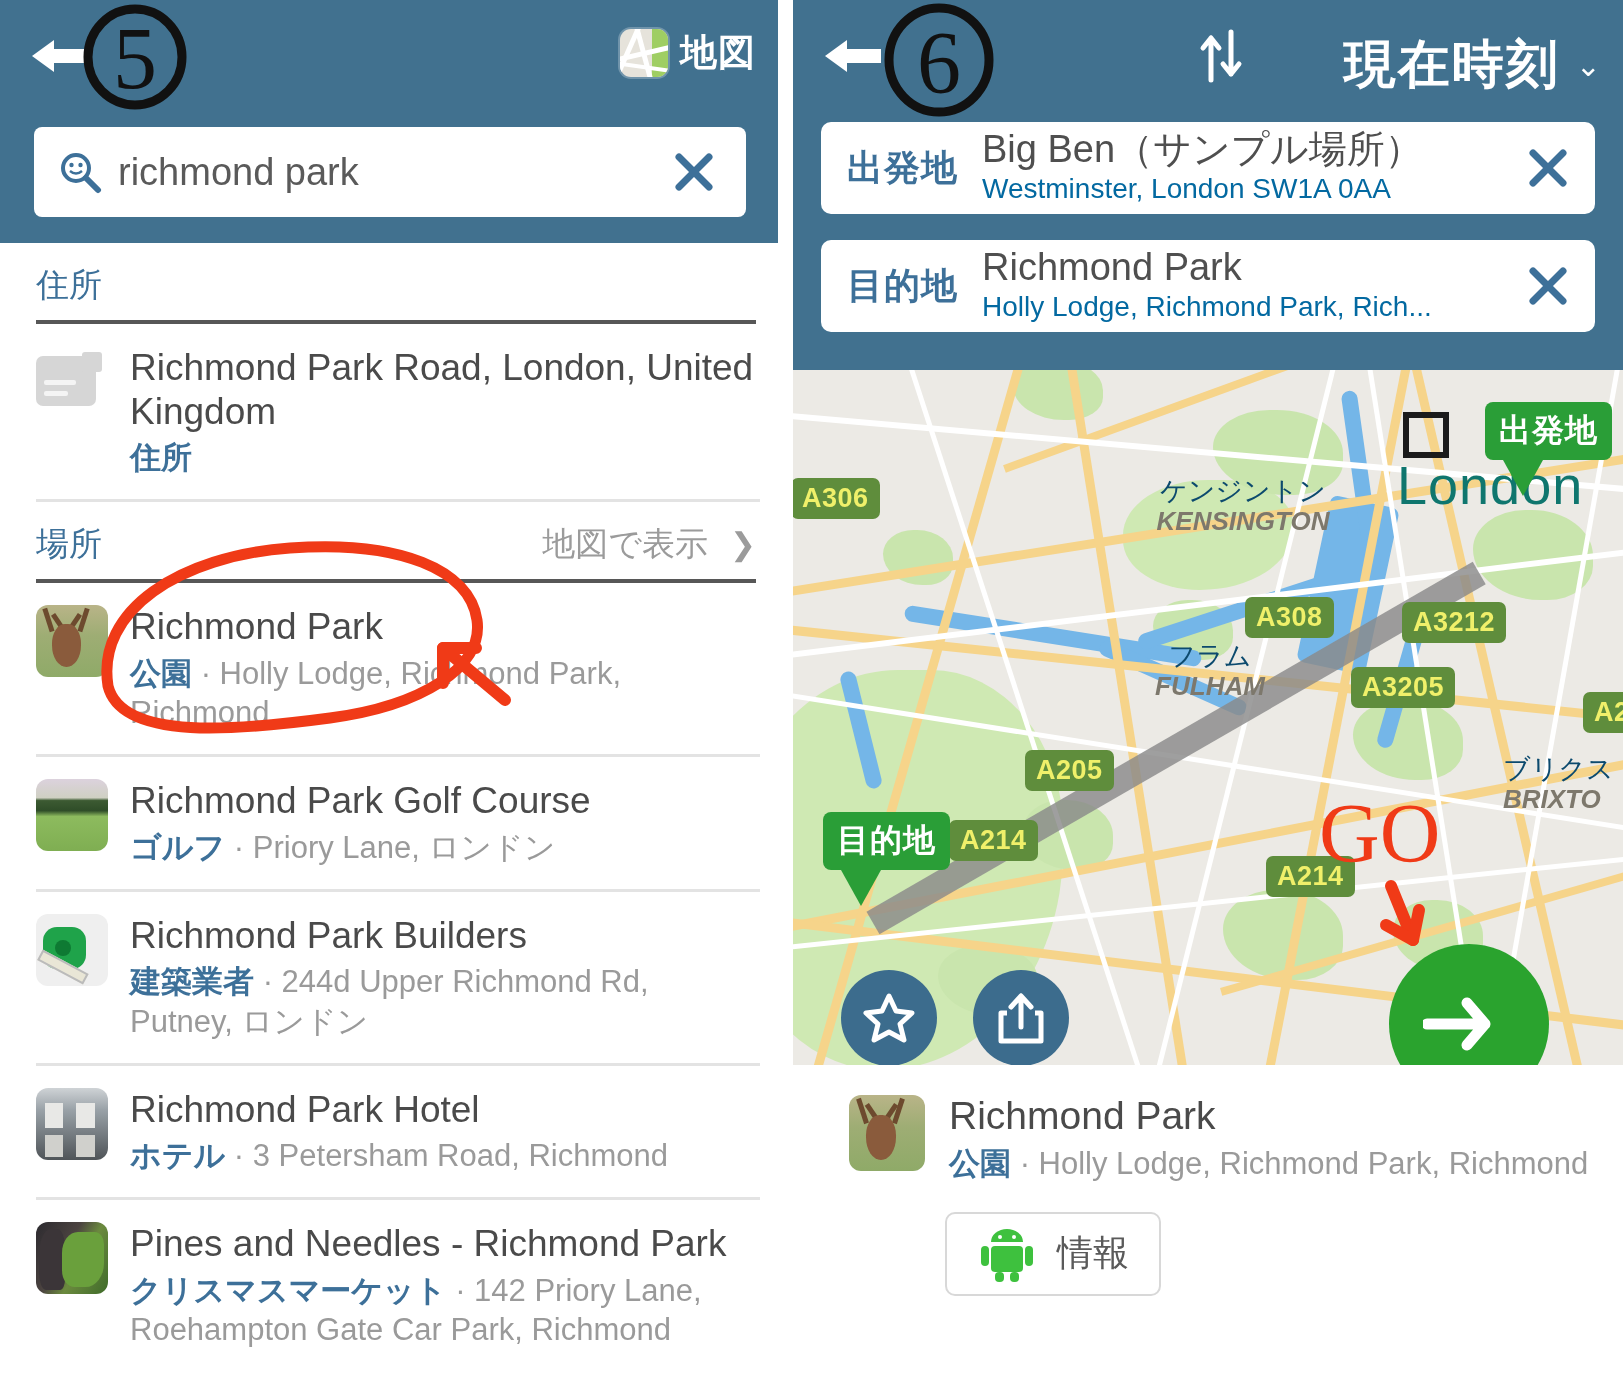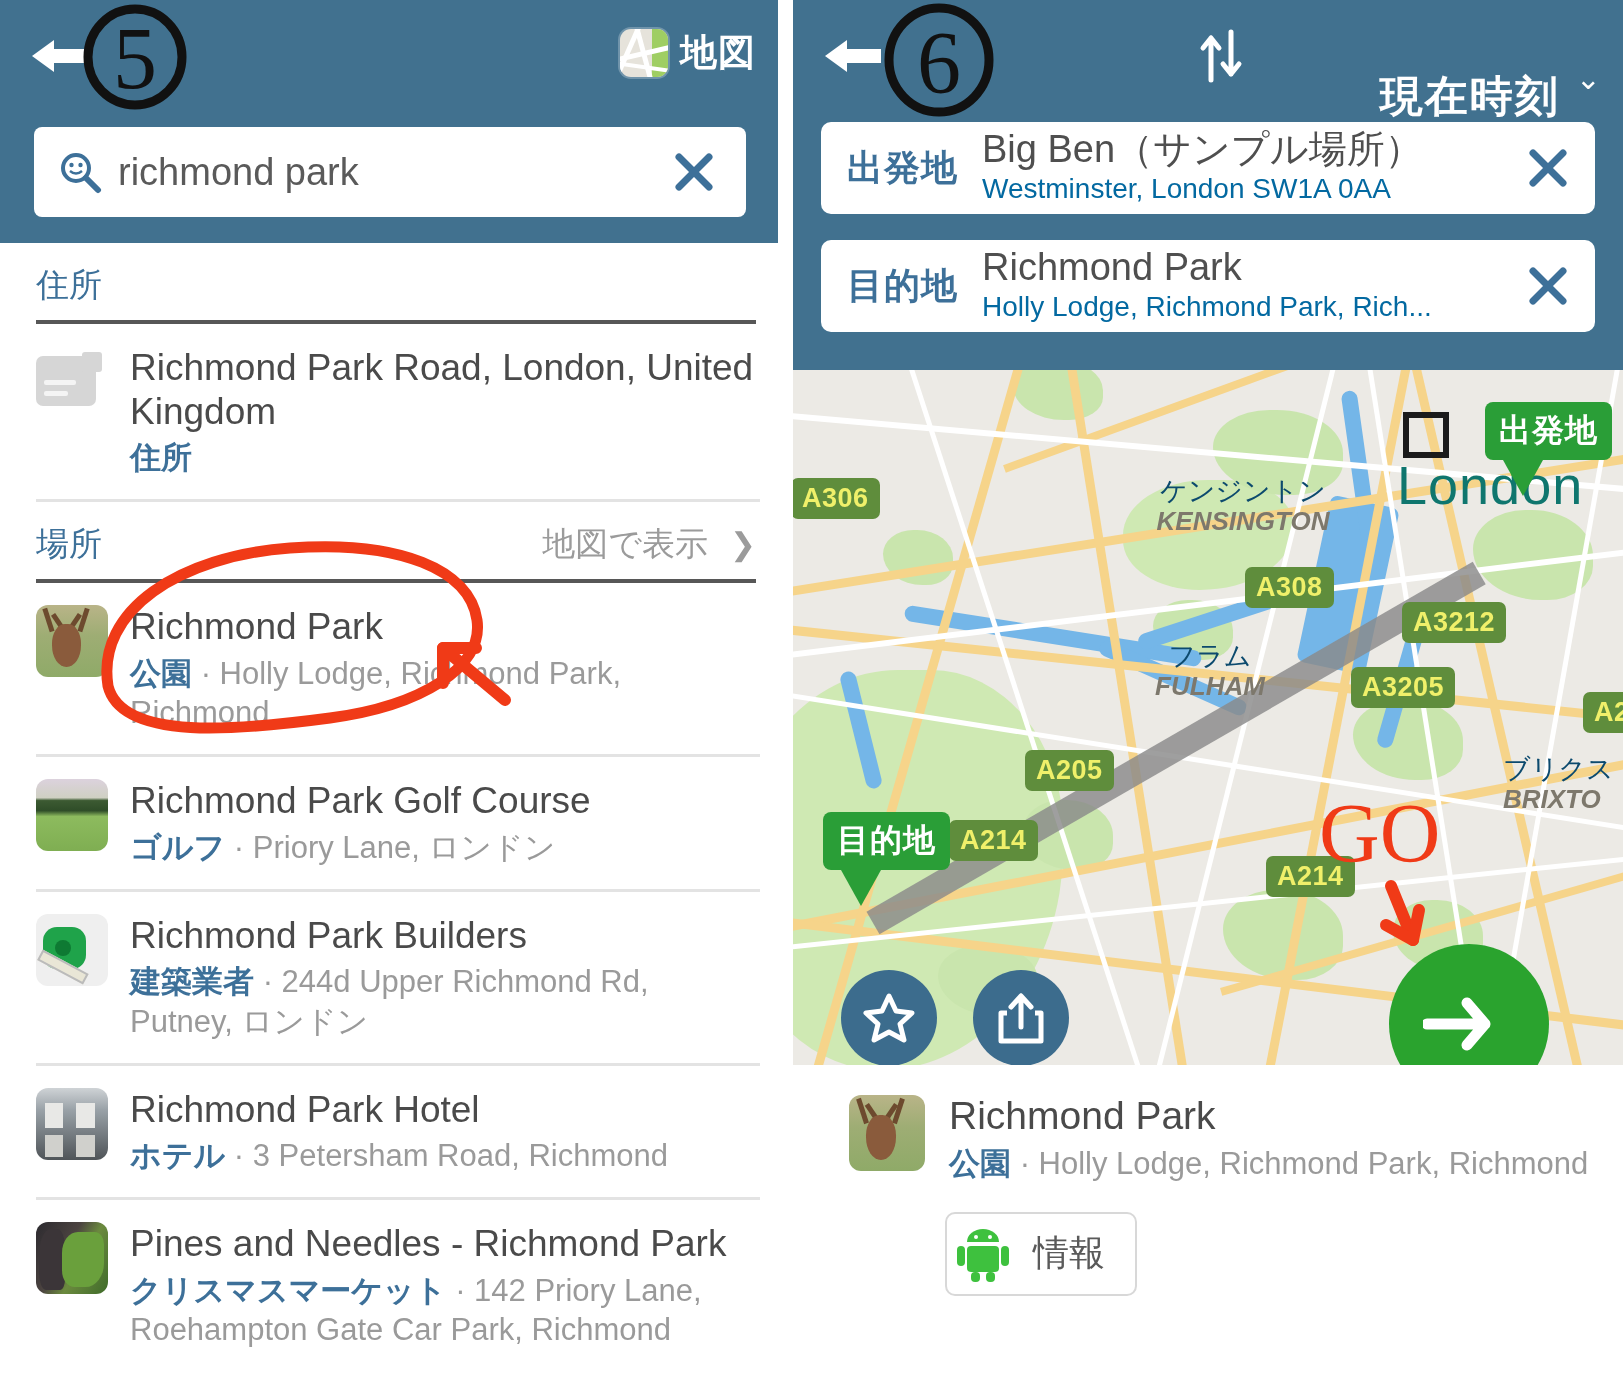--- a/index.html
+++ b/index.html
@@ -103,21 +103,21 @@
   .t-pine .p1 { position:absolute; left:36%; top:14%; width:58%; height:76%; background:#6aa03c; border-radius:38% 22% 44% 30%; }
   .t-pine .p2 { position:absolute; left:4%; top:10%; width:36%; height:84%; background:#3b3538; border-radius:44% 30% 18% 28%; }
 
   
   .annot { position: absolute; pointer-events: none; }
 
   
   .rnav { position: relative; height: 112px; }
   .swap-icon { position: absolute; left: 400px; top: 28px; width: 56px; height: 56px; }
   .time-sel { position: absolute; right: 22px; top: 30px; display: flex; align-items: center; gap: 16px; }
-  .time-label { color: #fff; font-size: 43px; font-weight: 600; letter-spacing: 2px; margin-top: 38px; }
+  .time-label { color: #fff; font-size: 52px; font-weight: 600; letter-spacing: 2px; }
   .time-chev { color: #fff; font-size: 30px; }
 
   .field {
     position: absolute; left: 28px; width: 774px; height: 92px;
     background: #fff; border-radius: 10px; display: flex; align-items: center;
   }
   .field-from { top: 122px; }
   .field-to { top: 240px; }
   .field-label { color: #3d7099; font-size: 36px; font-weight: 700; margin-left: 26px; flex: none; letter-spacing: 1px; }
   .field-texts { margin-left: 24px; flex: 1; min-width: 0; }
@@ -162,21 +162,21 @@
     background: #2aa32e; display: flex; align-items: center; justify-content: center;
   }
 
   .info-panel { position: absolute; left: 793px; top: 1065px; width: 830px; height: 318px; background: #fff; }
   .info-row { display: flex; gap: 24px; padding: 30px 28px 0 56px; }
   .info-thumb { width: 76px; height: 76px; border-radius: 12px; overflow: hidden; position: relative; flex: none; }
   .info-title { font-size: 39px; color: #4a4a4a; line-height: 1.1; }
   .info-sub { font-size: 31px; color: #9a9a9a; line-height: 1.28; margin-top: 6px; }
   .info-btn {
     margin: 28px 0 0 152px; display: inline-flex; align-items: center; gap: 22px;
-    border: 2px solid #d8d8d8; border-radius: 10px; padding: 12px 30px 12px 8px; background: #fff;
+    border: 2px solid #d8d8d8; border-radius: 10px; padding: 12px 30px 12px 32px; background: #fff;
   }
   .android-ico { width: 56px; height: 56px; position: relative; }
   .info-btn-label { font-size: 36px; color: #5a5a5a; }
 </style>
 </head>
 <body>
 
 <div class="screens">
 
   <div class="left-screen">
@@ -436,21 +436,21 @@
       <div class="road-w" style="left:-30px;top:390px;width:900px;height:5px;transform:rotate(9deg);"></div>
       <div class="road-w" style="left:-30px;top:530px;width:900px;height:5px;transform:rotate(-6deg);"></div>
       <div class="road-w" style="left:230px;top:-40px;width:5px;height:780px;transform:rotate(-18deg);"></div>
       <div class="road-w" style="left:450px;top:-40px;width:5px;height:780px;transform:rotate(14deg);"></div>
       <div class="road-w" style="left:630px;top:-40px;width:5px;height:780px;transform:rotate(-9deg);"></div>
       <div class="road-w" style="left:760px;top:-40px;width:5px;height:780px;transform:rotate(10deg);"></div>
 
       <div class="route-line" style="left:80px;top:540px;width:700px;transform:rotate(-30deg);"></div>
 
       <div class="shield" style="left:-2px;top:108px;">A306</div>
-      <div class="shield" style="left:452px;top:197px;">A308</div>
+      <div class="shield" style="left:452px;top:227px;">A308</div>
       <div class="shield" style="left:609px;top:232px;">A3212</div>
       <div class="shield" style="left:558px;top:297px;">A3205</div>
       <div class="shield" style="left:790px;top:322px;">A23</div>
       <div class="shield" style="left:232px;top:380px;">A205</div>
       <div class="shield" style="left:156px;top:450px;">A214</div>
       <div class="shield" style="left:473px;top:486px;">A214</div>
 
       <div class="place-lbl" style="left:335px;top:107px;width:230px;">
         <span class="jp">ケンジントン</span>
         <span class="en">KENSINGTON</span>

